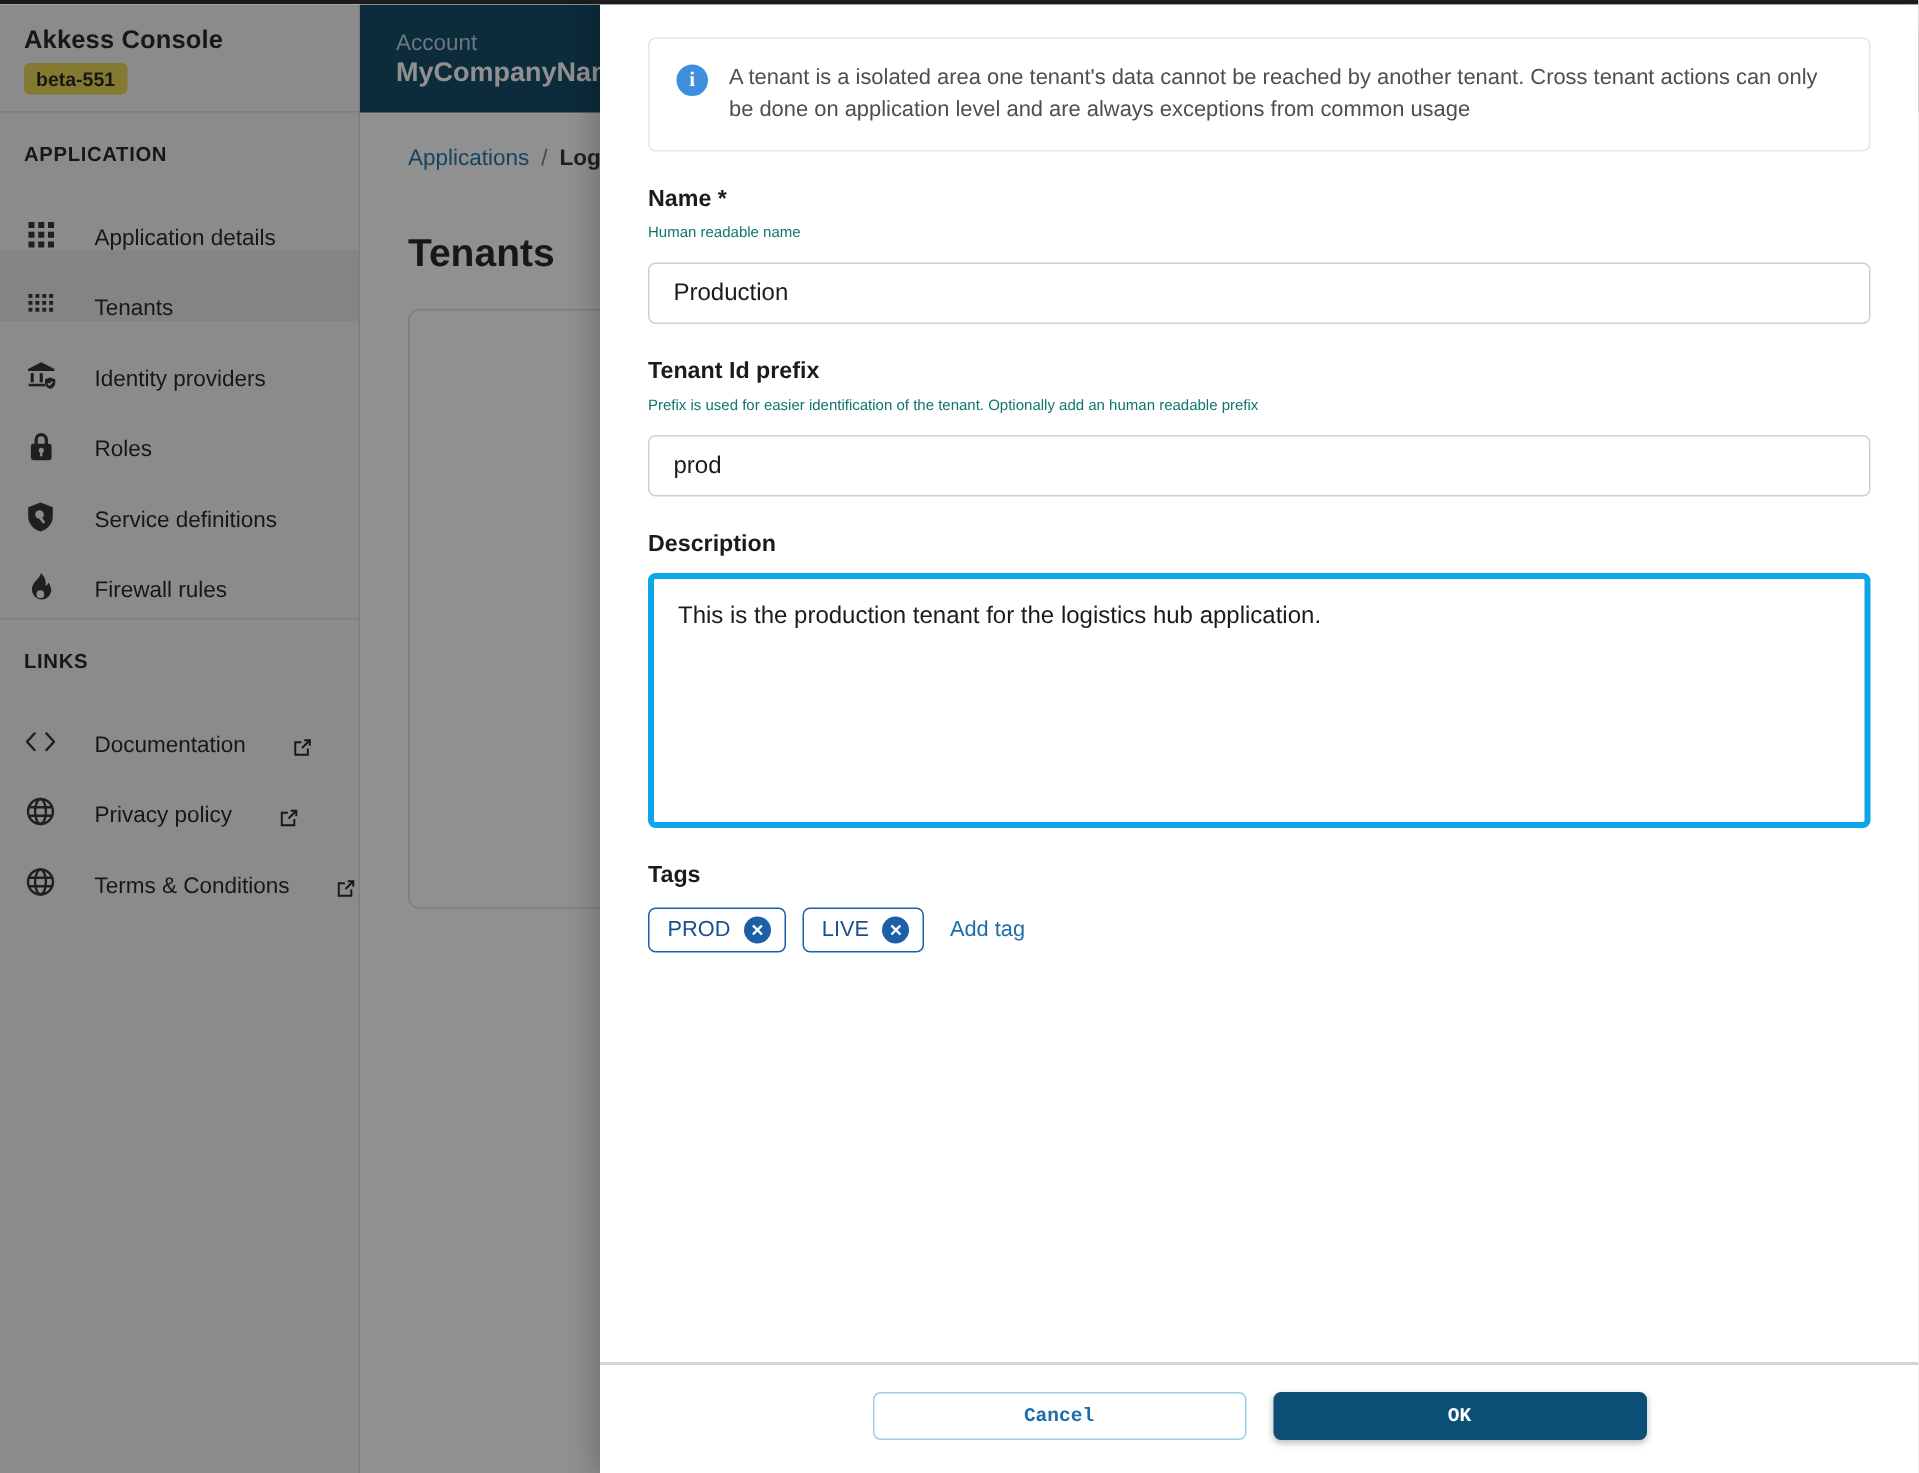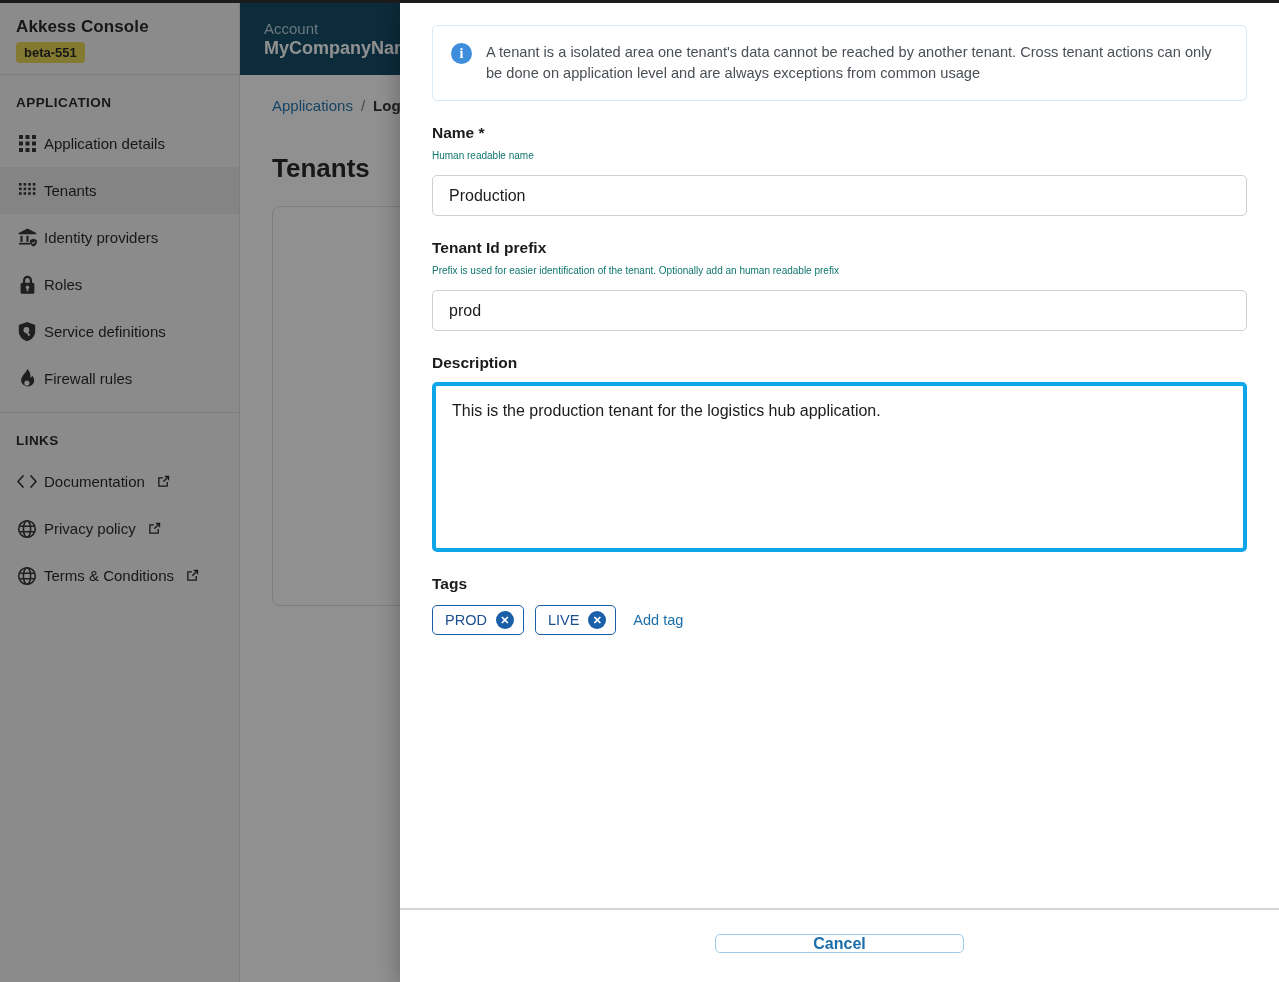--- a/index.html
+++ b/index.html
@@ -63,22 +63,22 @@
   .nav-section.last { border-bottom: none; }
   .nav-heading {
     font-size: 13.5px;
     font-weight: 700;
     letter-spacing: .45px;
     color: #1b1b1b;
     padding: 6px 16px 10px 16px;
   }
   .nav-item {
     display: flex;
-    align-items: center;
-    gap: 6px;
+    align-items: flex-end;
+    gap: 25px;
     height: 47px;
     padding: 0 16px;
     color: #1b1b1b;
     font-size: 15px;
     cursor: pointer;
   }
   .nav-item.active { background: #e9e9e9; }
   .nav-ico {
     width: 22px; height: 22px;
     flex: 0 0 22px;
@@ -273,26 +273,26 @@
     flex: 0 0 77px;
     height: 77px;
     border-top: 2px solid #d4d4d4;
     display: flex;
     align-items: center;
     justify-content: center;
     gap: 18px;
     padding-bottom: 8px;
   }
   .btn {
-    height: 19px;
+    height: 32px;
     min-width: 249px;
     border-radius: 5px;
-    font-size: 16px;
-    font-weight: 700;
-    font-family: Liberation Sans, sans-serif;
+    font-size: 13px;
+    font-weight: 700;
+    font-family: Liberation Mono, monospace;
     cursor: pointer;
     display: flex; align-items: center; justify-content: center;
   }
   .btn-cancel {
     background: #fff;
     border: 1px solid #9ecbe8;
     color: #1b6ea8;
   }
   .btn-ok {
     background: #0b4f76;
@@ -520,16 +520,17 @@
             <span>LIVE</span>
             <span class="tag-x">✕</span>
           </span>
           <span class="add-tag">Add tag</span>
         </div>
       </div>
     </div>
 
     <div class="modal-foot">
       <button class="btn btn-cancel">Cancel</button>
+      <button class="btn btn-ok">OK</button>
     </div>
   </section>
 
 </div>
 
 </body></html>

